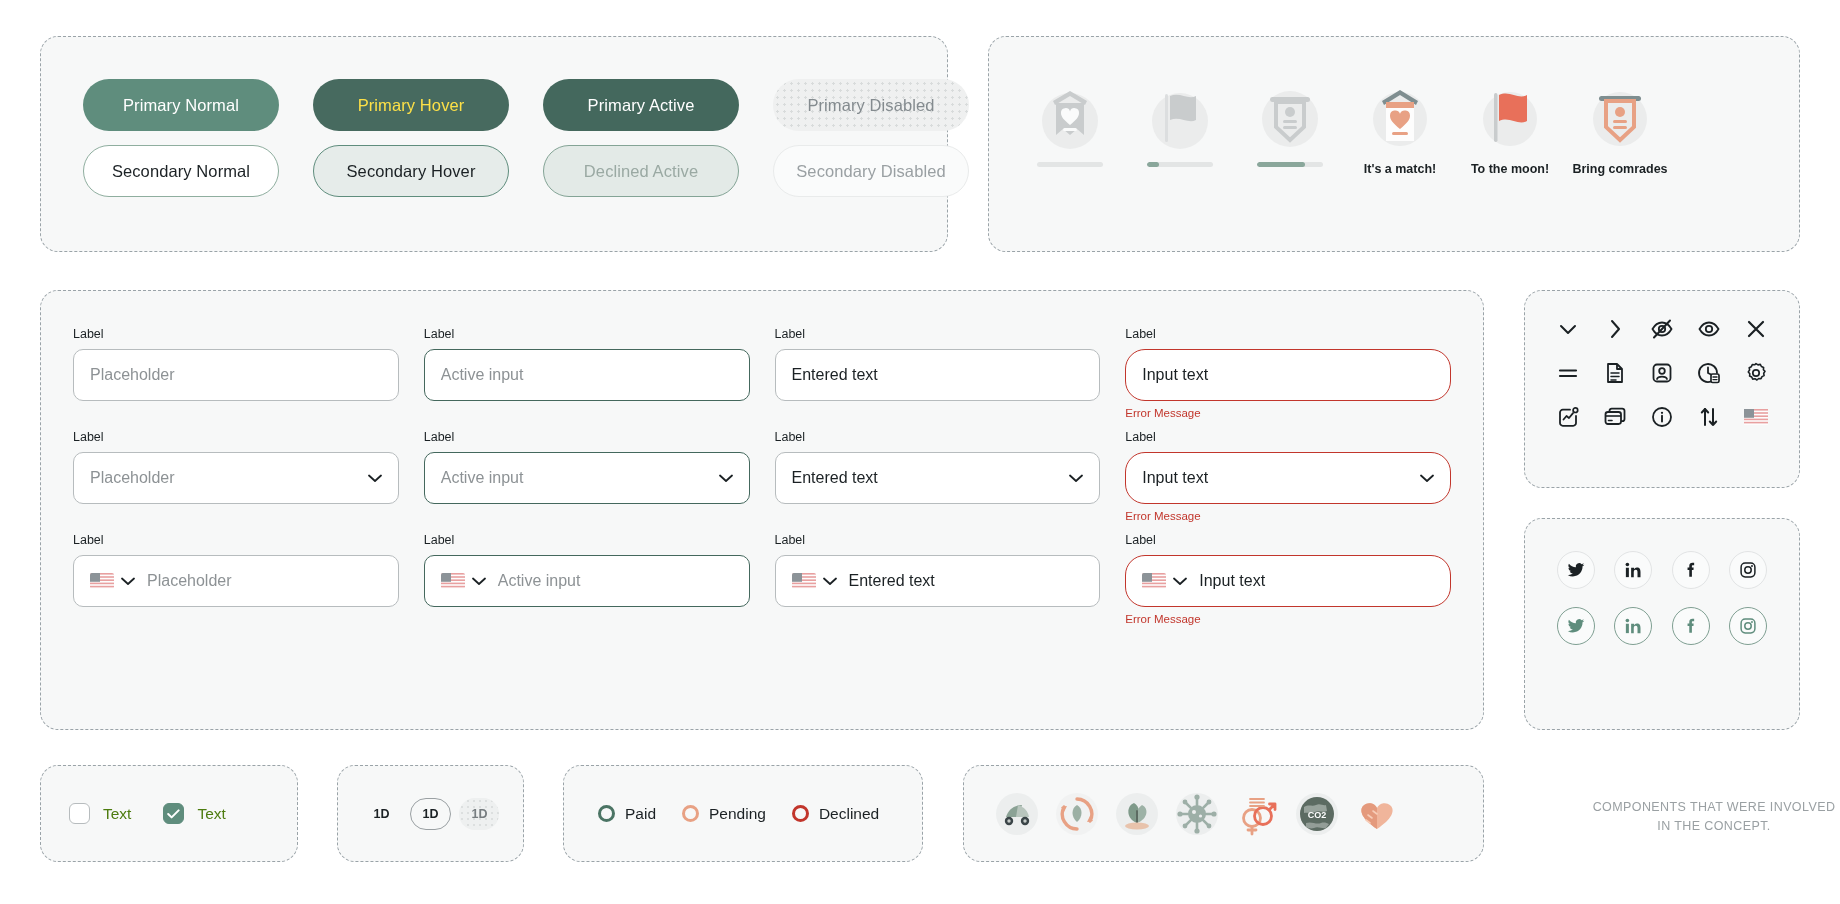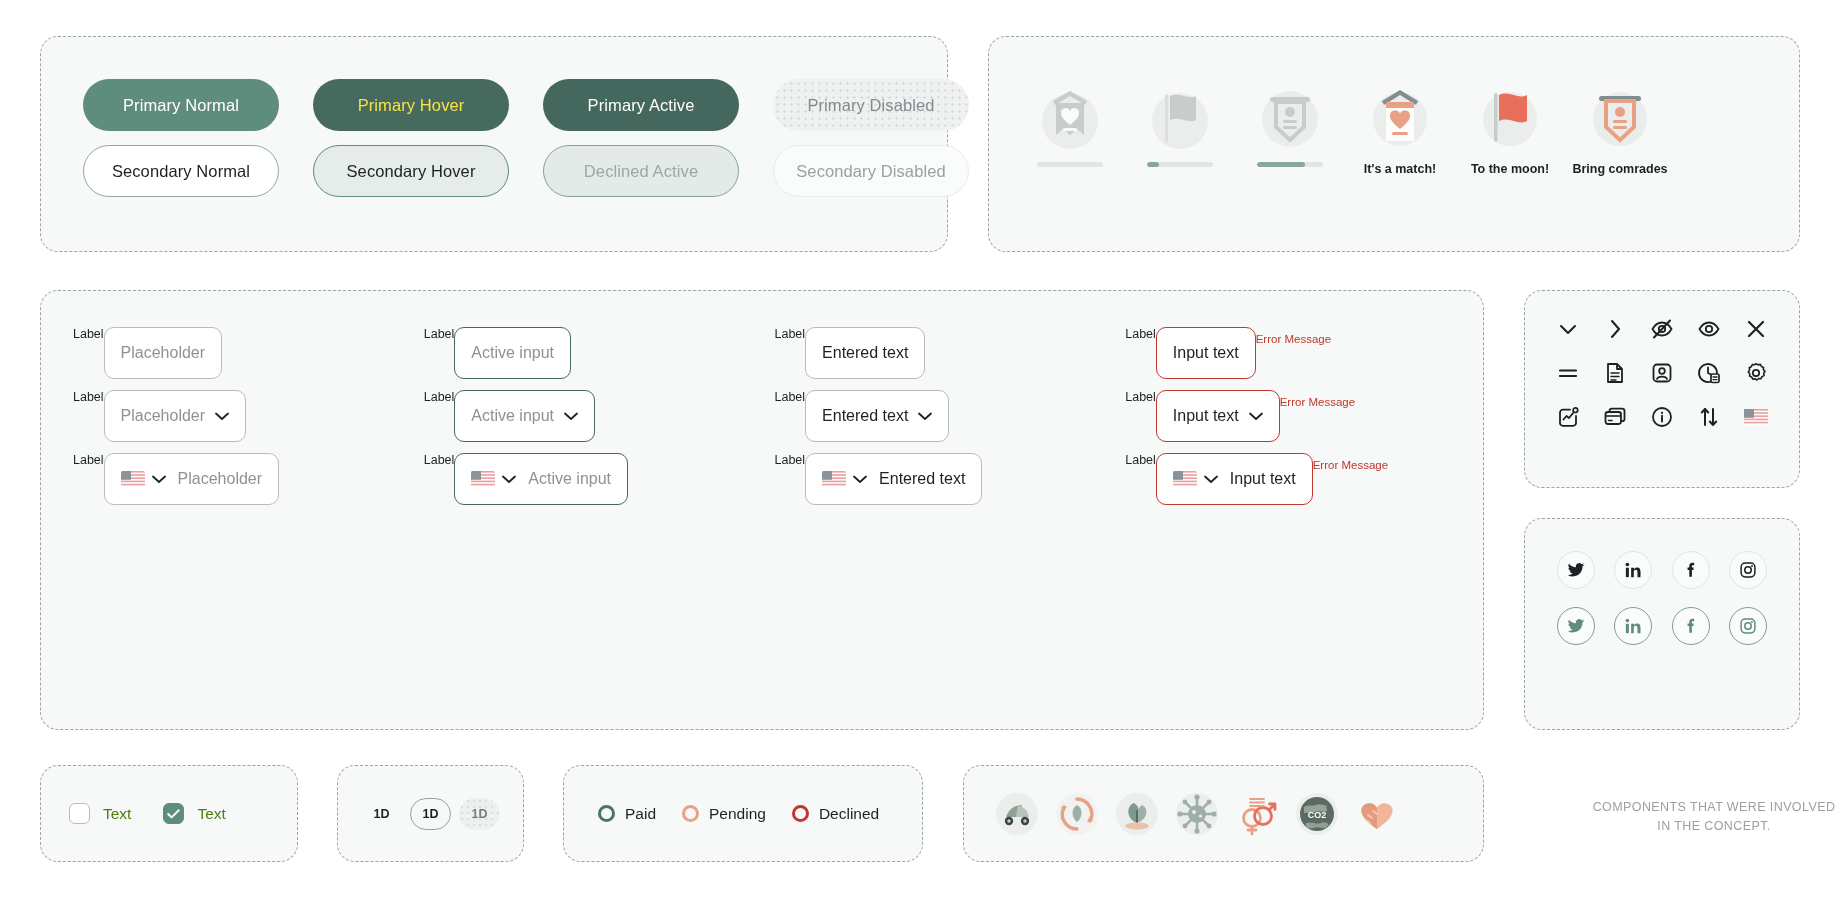--- a/index.html
+++ b/index.html
@@ -68,35 +68,35 @@
 
   
   #form-panel { left: 40px; top: 290px; width: 1444px; height: 440px; }
   .form-grid {
     display: grid;
     grid-template-columns: repeat(4, 1fr);
     column-gap: 25px;
     row-gap: 11px;
     padding: 36px 32px 0 32px;
   }
-  .field { display: flex; flex-direction: row; }
+  .field { display: flex; flex-direction: column; }
   .field-label { font-size: 12.5px; color: #1b2124; margin-bottom: 8px; }
   .input-box {
     height: 52px;
     border-radius: 10px;
     background: #fff;
     border: 1px solid #b7bcbe;
     display: flex; align-items: center;
     padding: 0 16px;
     font-size: 16px;
     cursor: text;
   }
   .input-box.active   { border-color: #44685d; }
   .input-box.filled   { border-color: #b7bcbe; }
-  .input-box.error    { border-color: #c2362c; }
+  .input-box.error    { border-color: #c2362c; border-radius: 20px; }
   .input-text.ph      { color: #8d9295; }
   .input-text.val     { color: #1b2124; }
   .input-text { flex: 1; }
   .err-msg { font-size: 11.5px; color: #c2362c; margin-top: 6px; }
   .field-spacer { height: 17px; }
   .chev {
     width: 14px; height: 9px; flex: none; margin-left: 10px;
   }
   .flagbox { display: flex; align-items: center; gap: 7px; margin-right: 12px; flex: none; }
   .flag { width: 24px; height: 16px; display: block; border-radius: 2px; }

